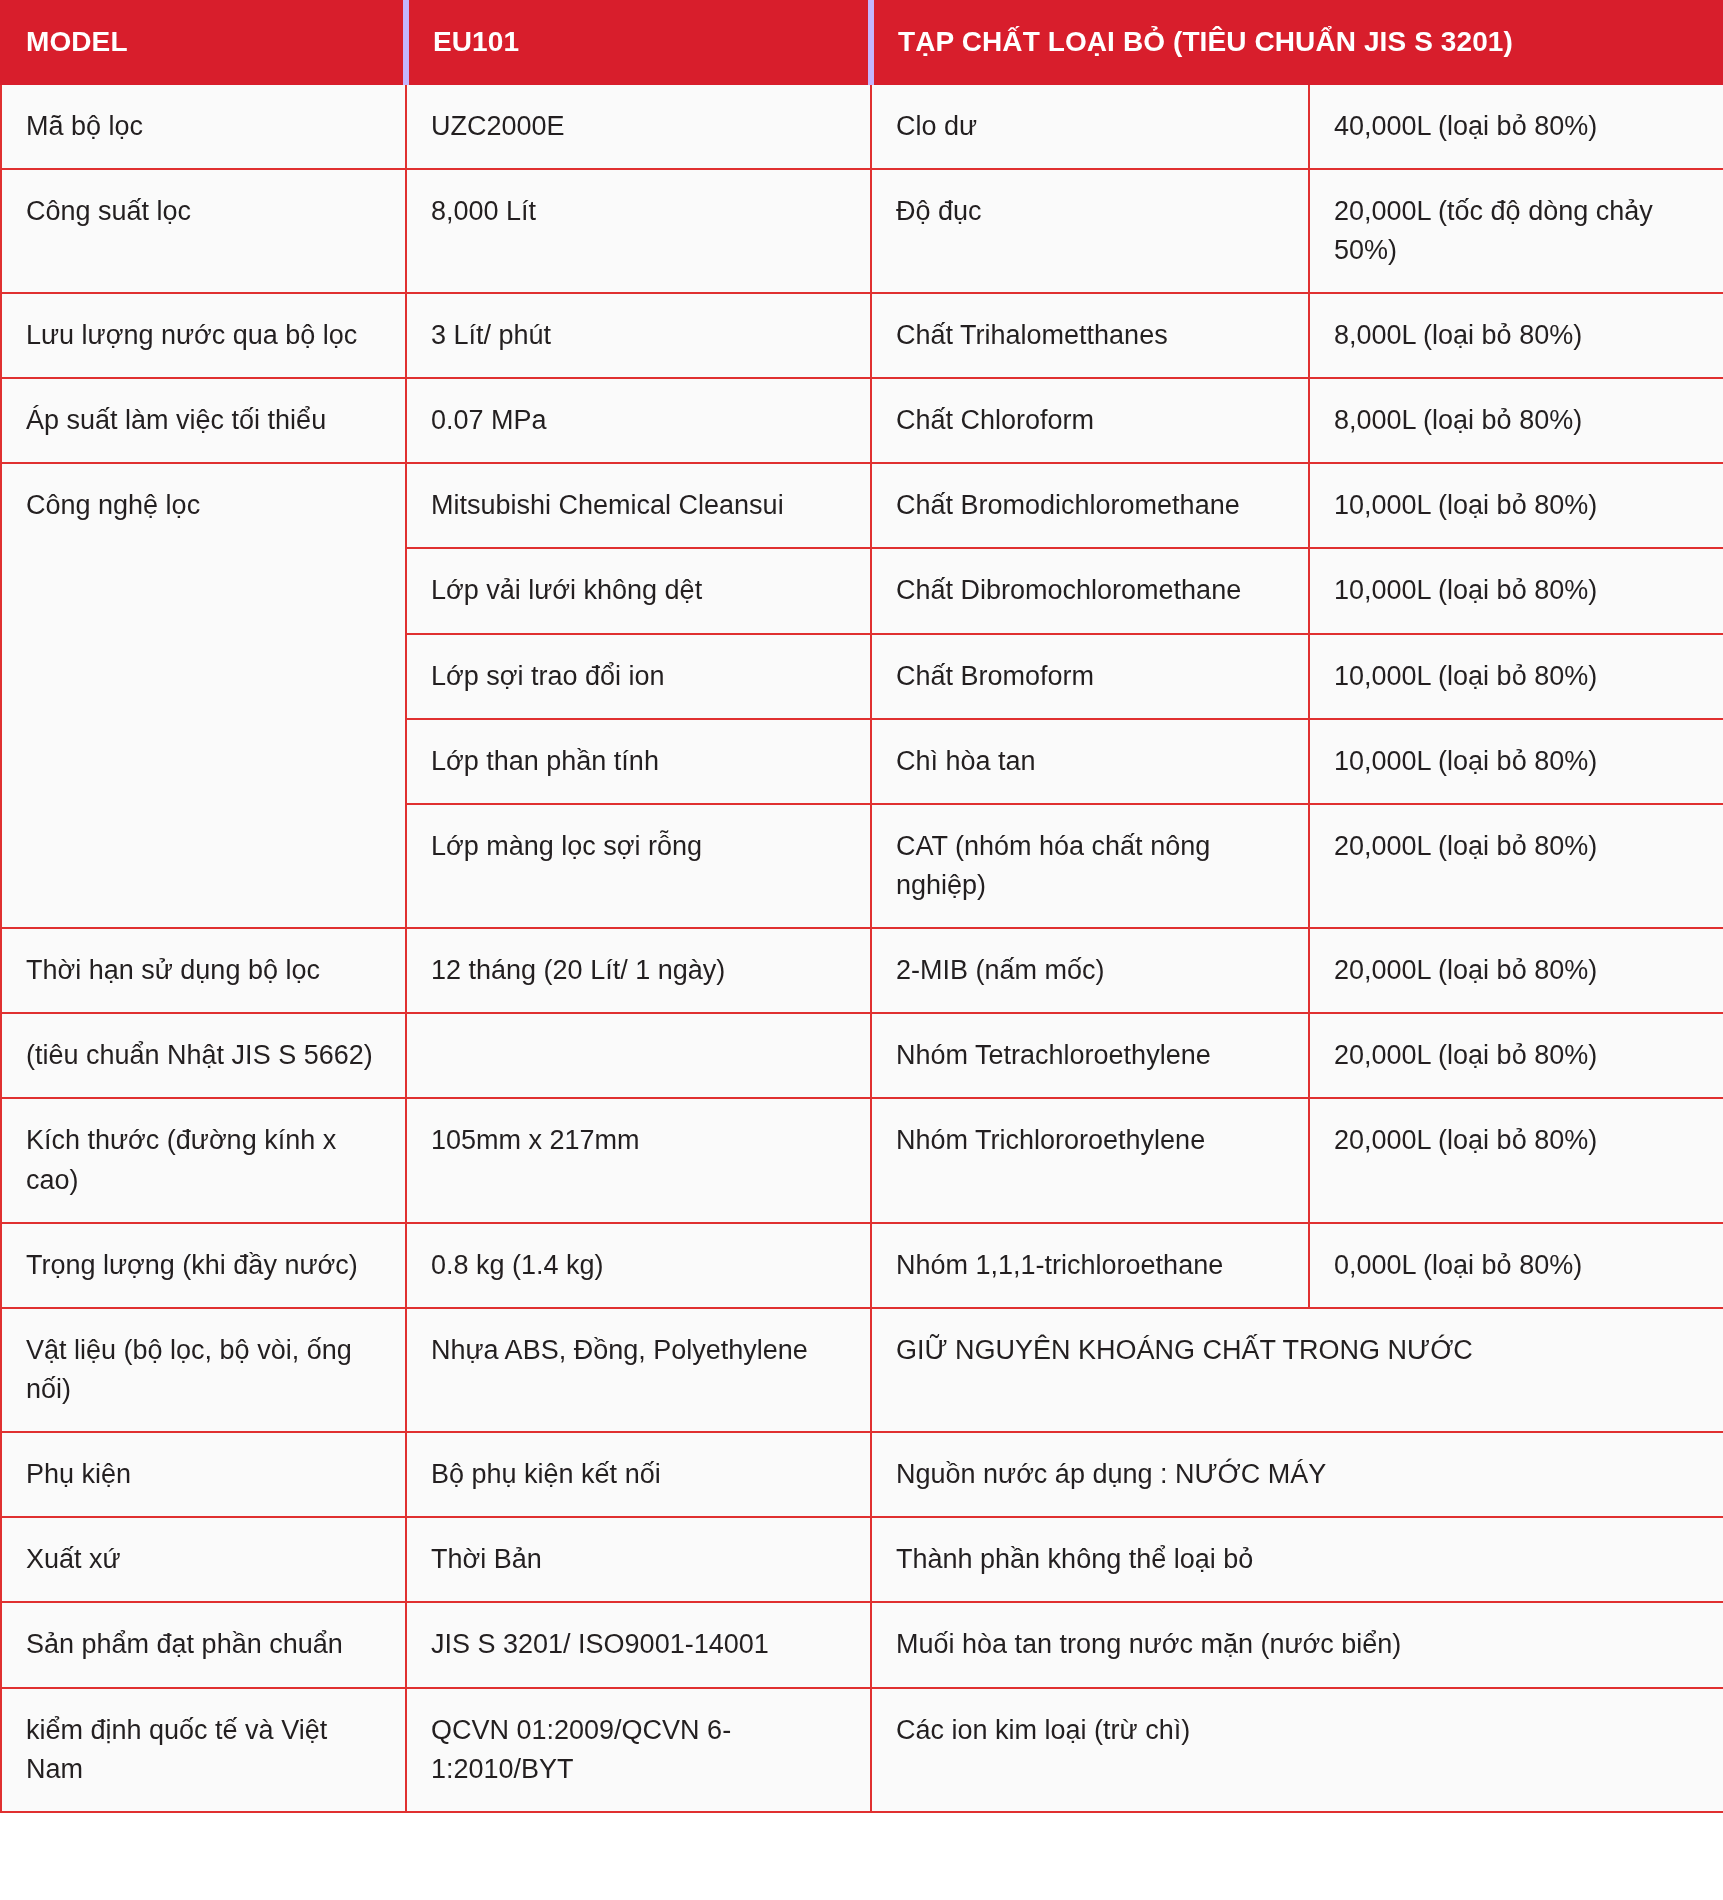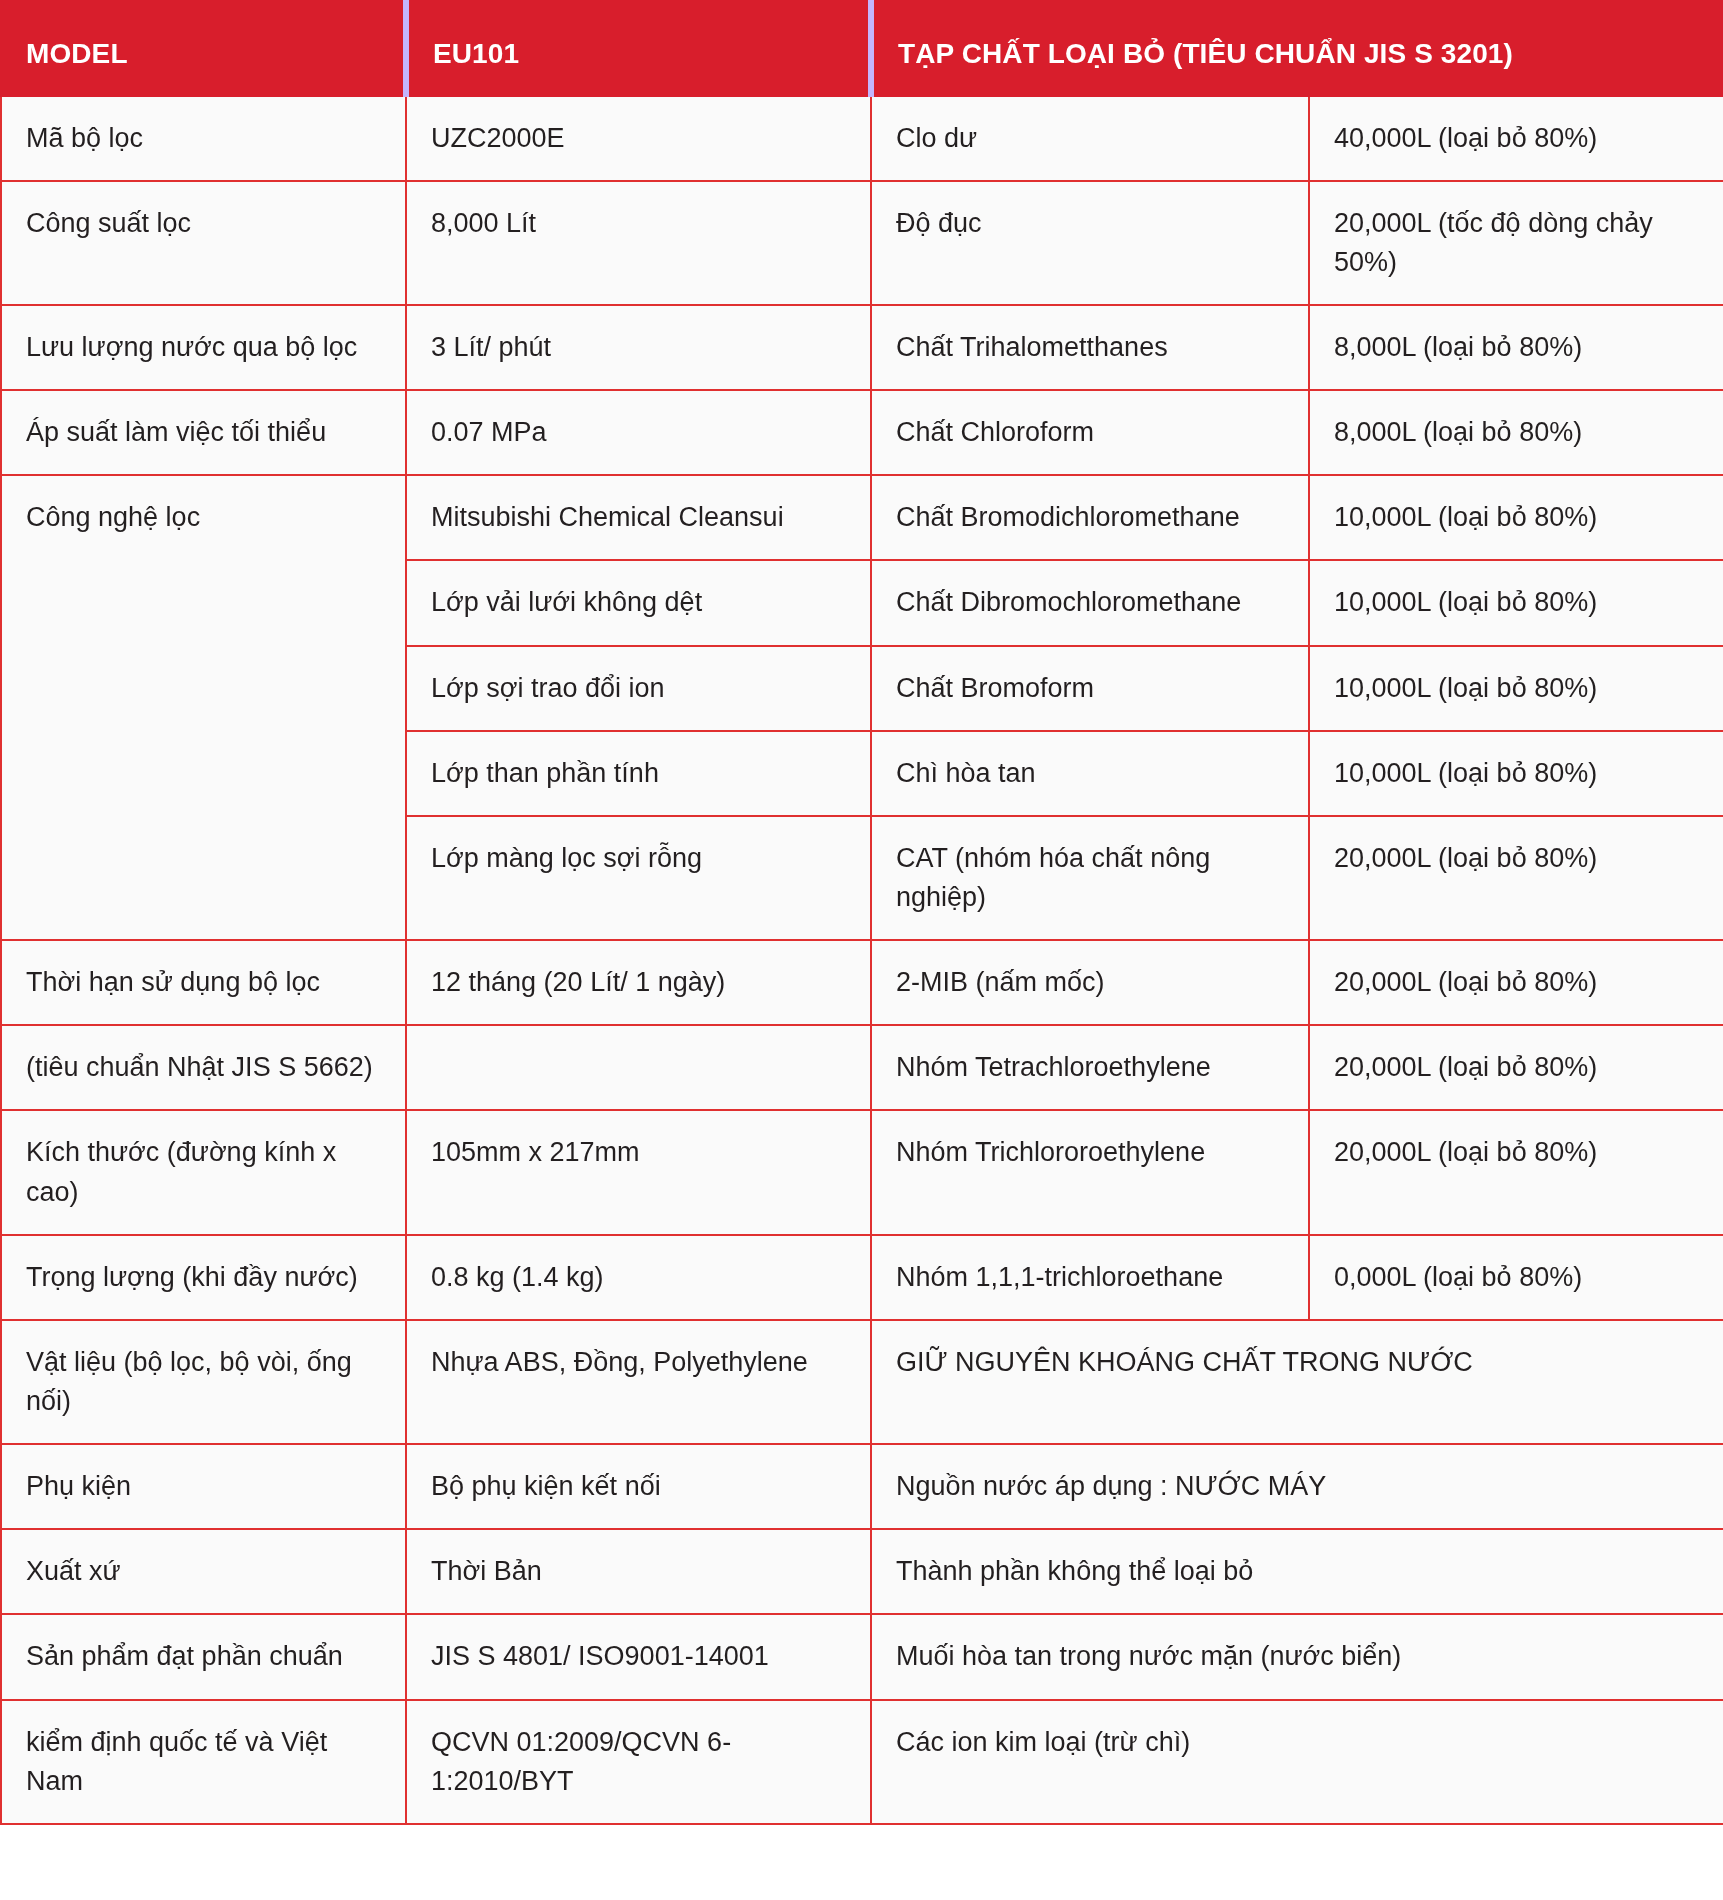--- a/index.html
+++ b/index.html
@@ -33,21 +33,21 @@
     background: #fafafa;
     text-align: left;
     box-sizing: border-box;
   }
   #spec-table tr.header-row th {
     background: #d81e2c;
     color: #ffffff;
     font-weight: bold;
     font-size: 28px;
     border-color: #d81e2c;
-    padding-top: 32px;
+    padding-top: 20px;
     padding-bottom: 20px;
     letter-spacing: 0.1px;
   }
   #spec-table tr.header-row th.hdr-sep {
     border-left: 6px solid #c4b5fd;
   }
   td.justify { text-align: justify; text-align-last: left; }
   td.blank { }
 </style>
 </head>
@@ -168,21 +168,21 @@
     </tr>
 
     <tr>
       <td>Xuất xứ</td>
       <td>Thời Bản</td>
       <td colspan="2">Thành phần không thể loại bỏ</td>
     </tr>
 
     <tr>
       <td>Sản phẩm đạt phần chuẩn</td>
-      <td>JIS S 4801/ ISO9001-14001</td>
+      <td>JIS S 3201/ ISO9001-14001</td>
       <td colspan="2">Muối hòa tan trong nước mặn (nước biển)</td>
     </tr>
 
     <tr>
       <td class="justify">kiểm định quốc tế và Việt Nam</td>
       <td class="justify">QCVN 01:2009/QCVN 6-1:2010/BYT</td>
       <td colspan="2">Các ion kim loại (trừ chì)</td>
     </tr>
 
   </tbody>

